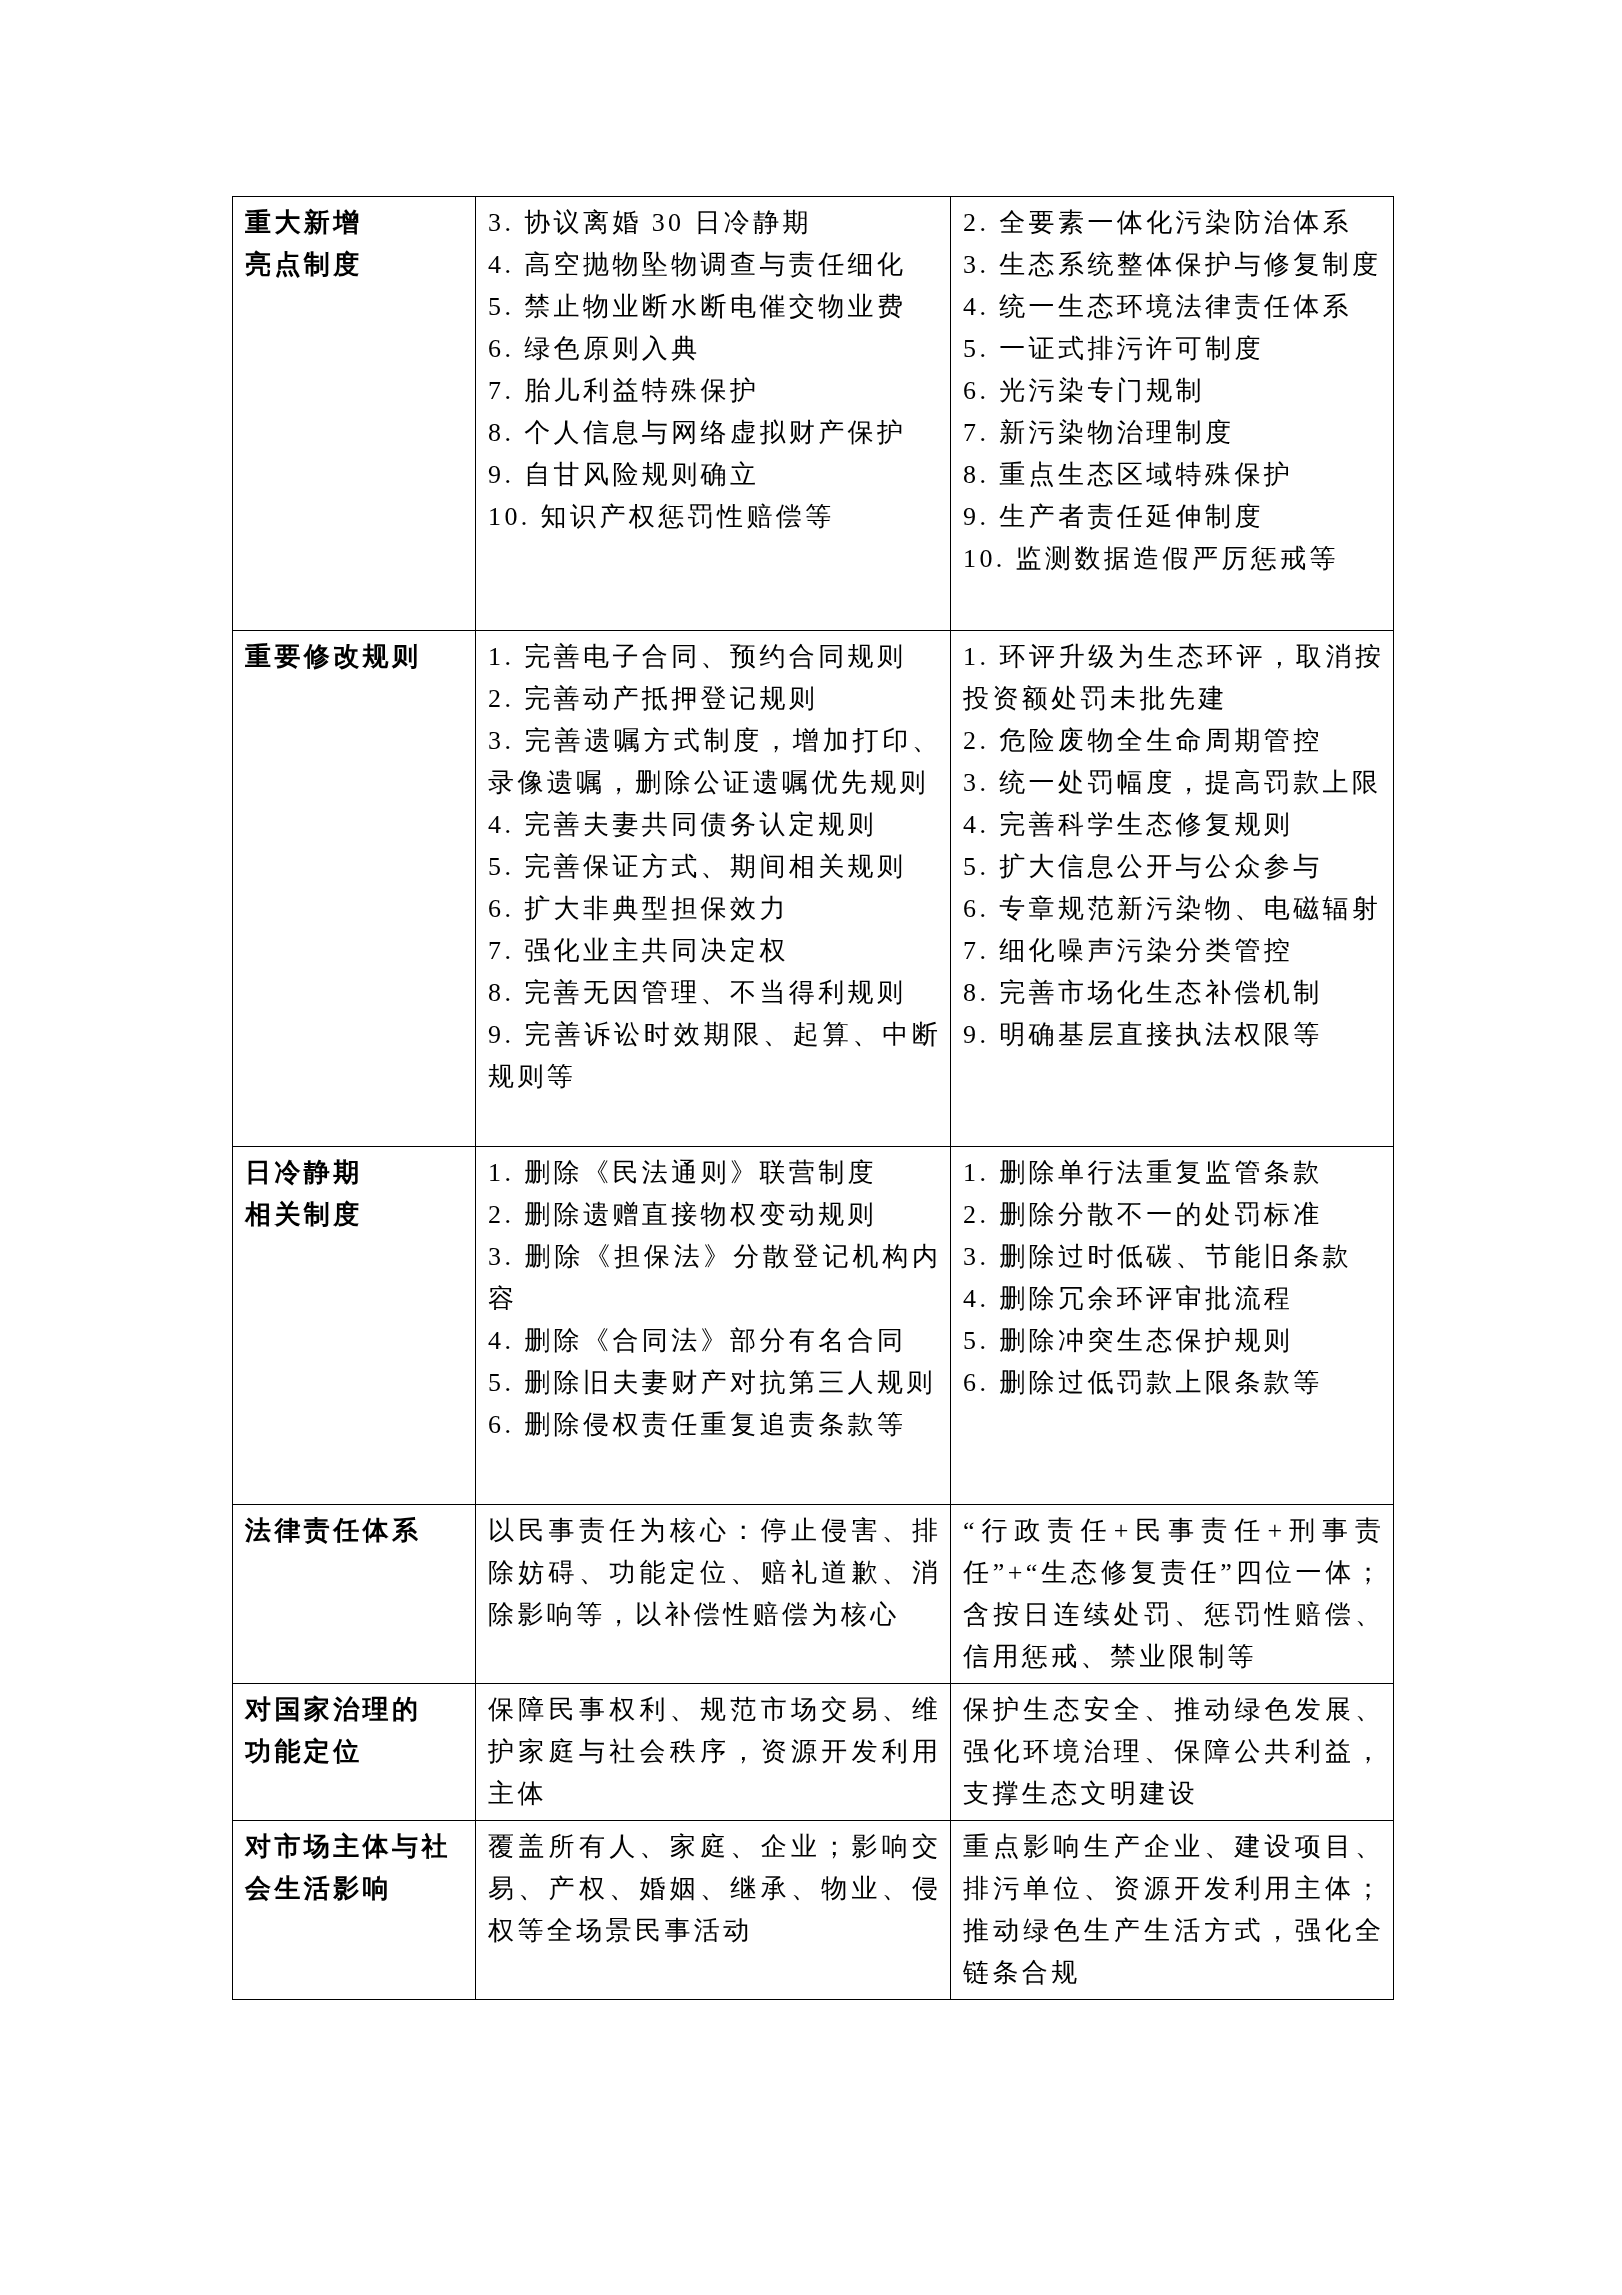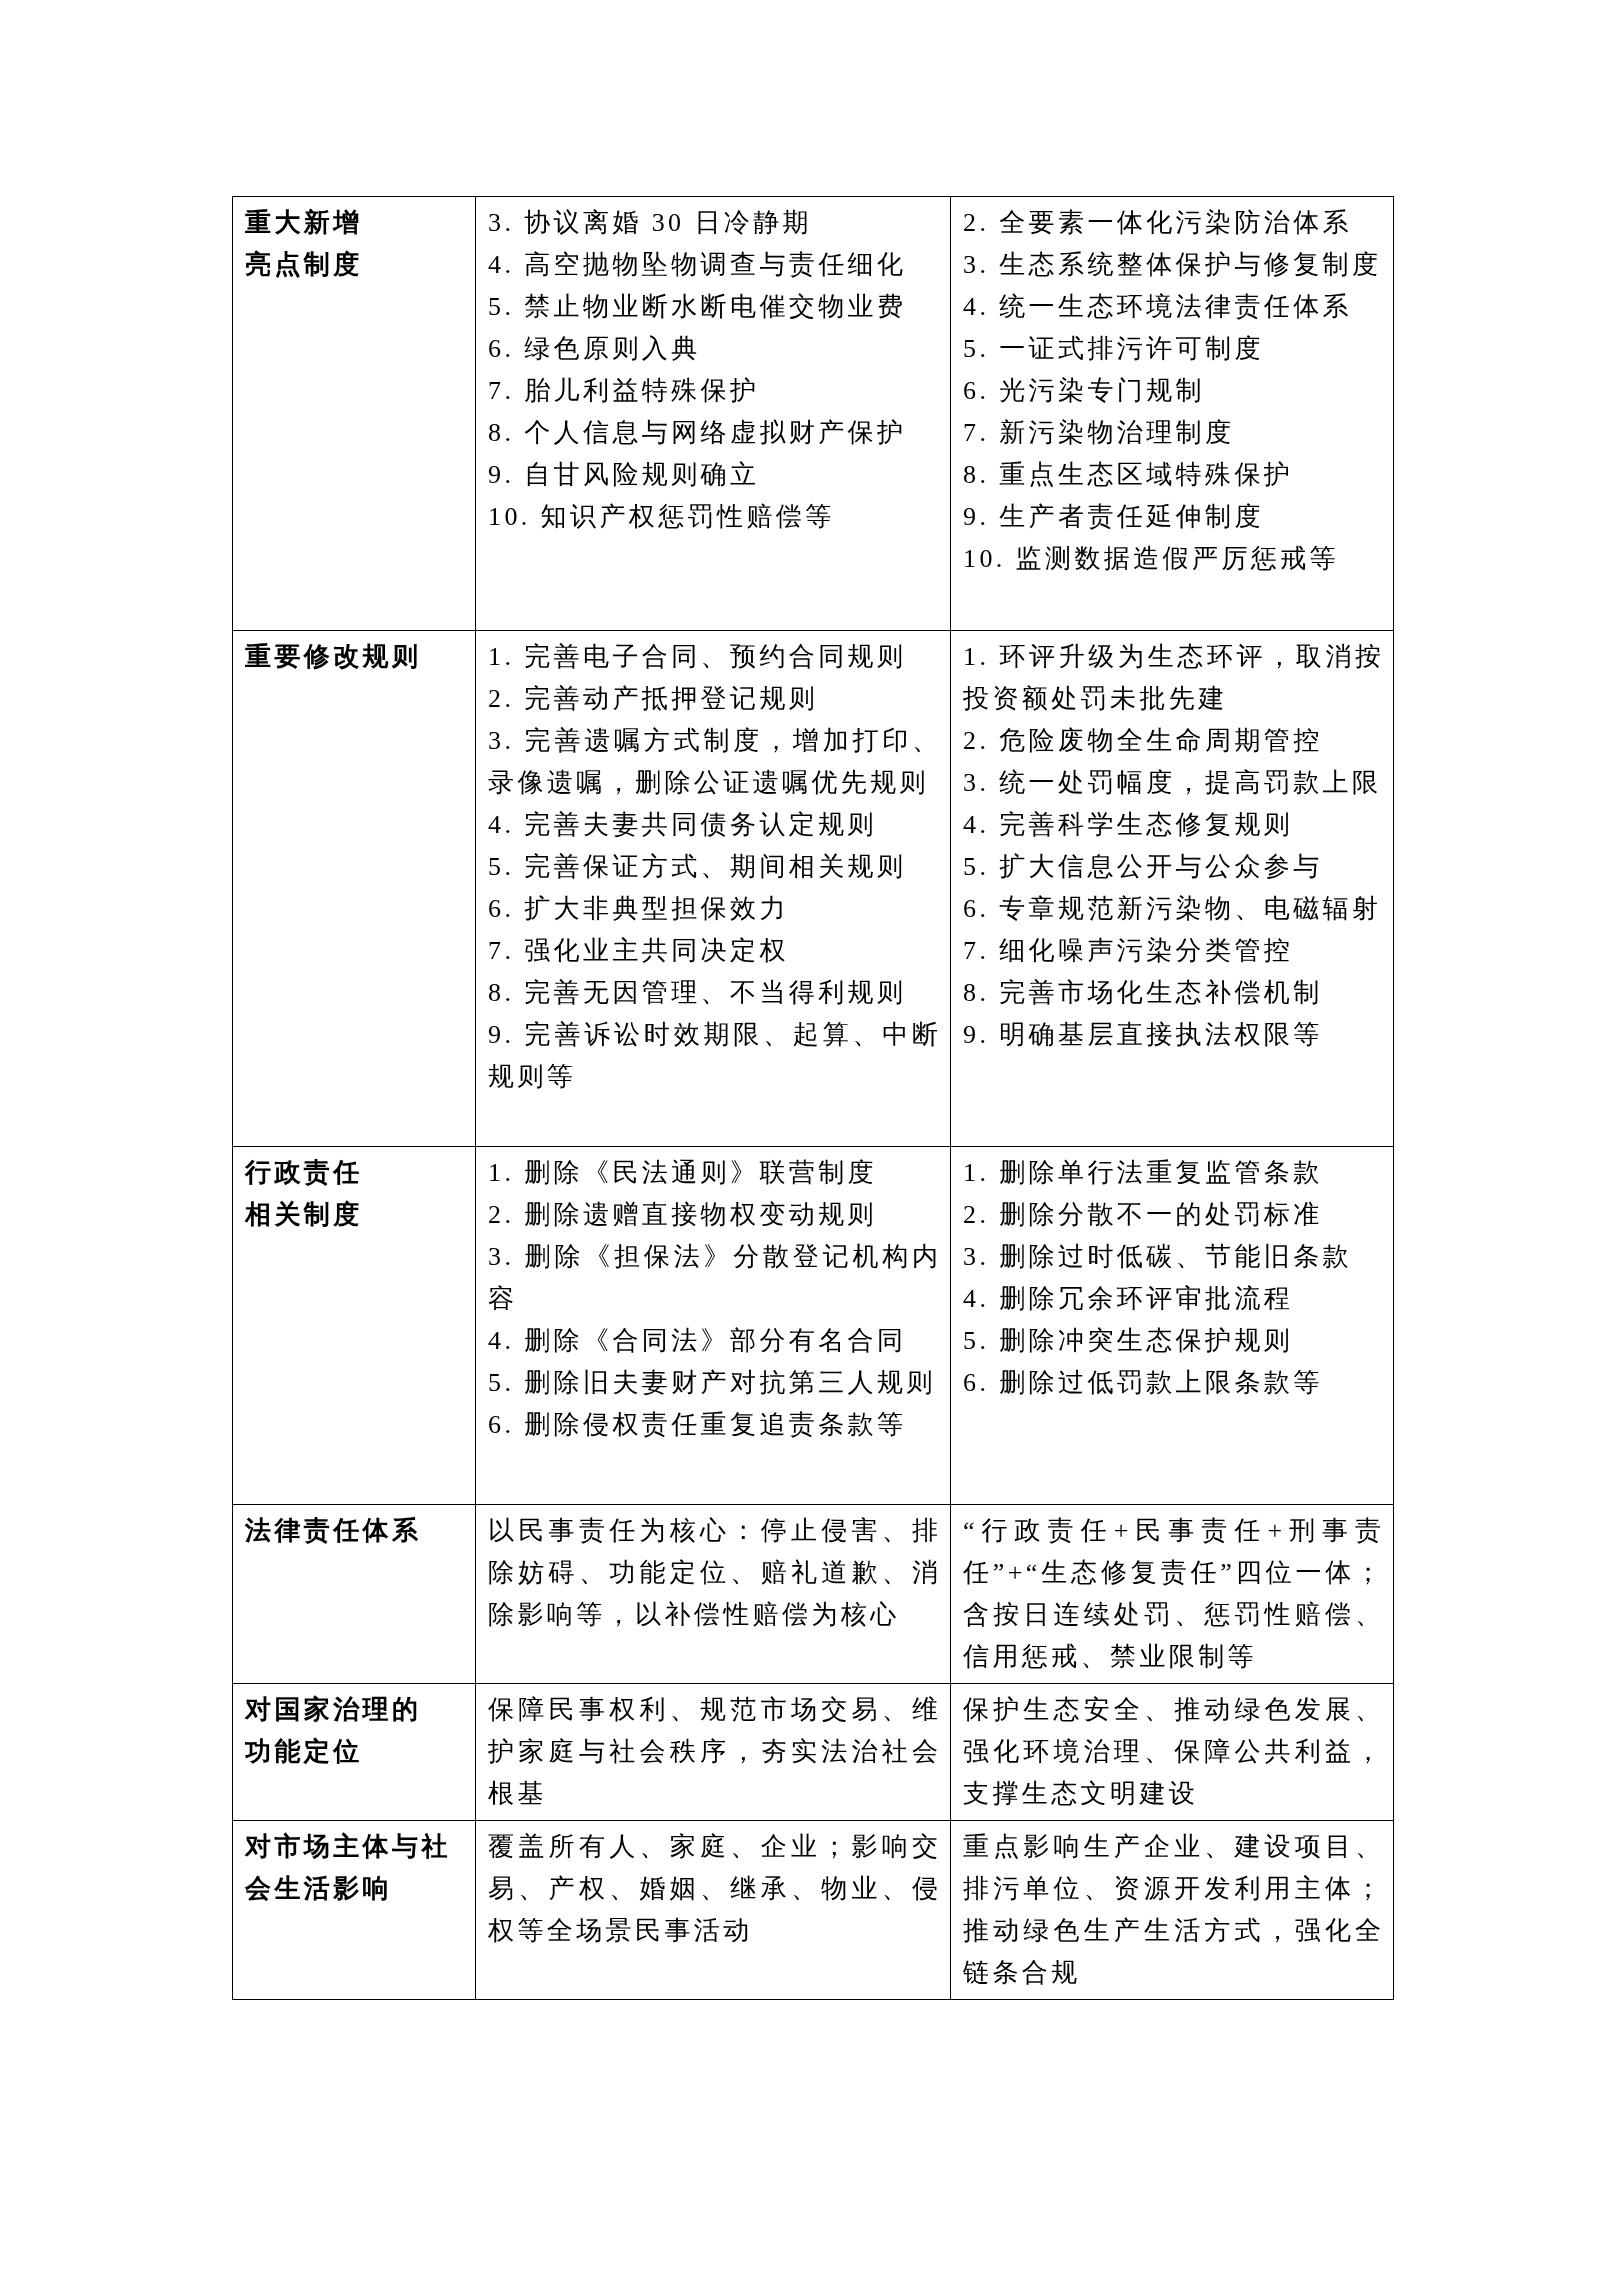--- a/index.html
+++ b/index.html
@@ -123,21 +123,21 @@
 5. 扩大信息公开与公众参与
 6. 专章规范新污染物、电磁辐射
 7. 细化噪声污染分类管控
 8. 完善市场化生态补偿机制
 9. 明确基层直接执法权限等</div>
         </td>
       </tr>
 
       <tr class="r3">
         <td class="hdr-cell va-m">
-          <div class="cell-text">行政责任
+          <div class="cell-text">日冷静期
 相关制度</div>
         </td>
         <td>
           <div class="cell-text">1. 删除《民法通则》联营制度
 2. 删除遗赠直接物权变动规则
 3. 删除《担保法》分散登记机构内容
 4. 删除《合同法》部分有名合同
 5. 删除旧夫妻财产对抗第三人规则
 6. 删除侵权责任重复追责条款等</div>
         </td>
@@ -162,21 +162,21 @@
           <div class="cell-text">“行政责任+民事责任+刑事责任”+“生态修复责任”四位一体；含按日连续处罚、惩罚性赔偿、信用惩戒、禁业限制等</div>
         </td>
       </tr>
 
       <tr class="r5">
         <td class="hdr-cell va-m">
           <div class="cell-text">对国家治理的
 功能定位</div>
         </td>
         <td>
-          <div class="cell-text">保障民事权利、规范市场交易、维护家庭与社会秩序，夯实法治社会根基</div>
+          <div class="cell-text">保障民事权利、规范市场交易、维护家庭与社会秩序，资源开发利用主体</div>
         </td>
         <td>
           <div class="cell-text">保护生态安全、推动绿色发展、强化环境治理、保障公共利益，支撑生态文明建设</div>
         </td>
       </tr>
 
       <tr class="r6">
         <td class="hdr-cell va-t">
           <div class="cell-text">对市场主体与社
 会生活影响</div>

